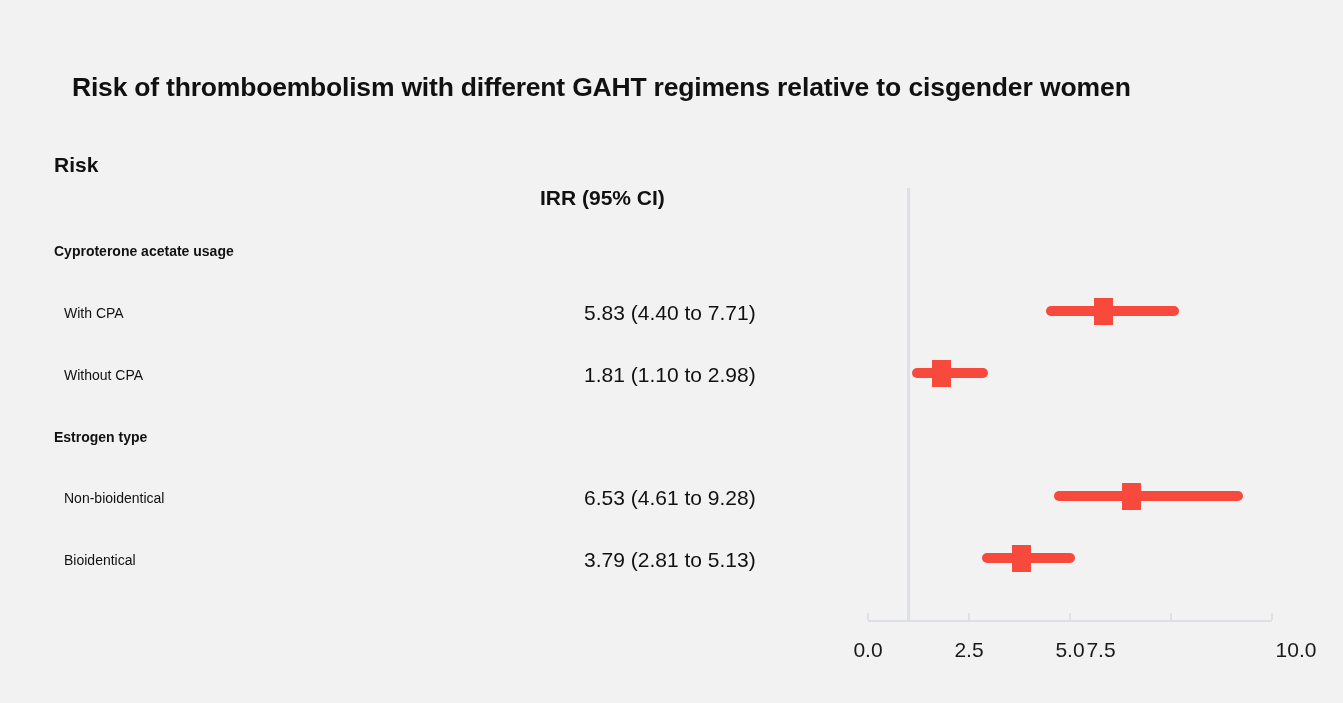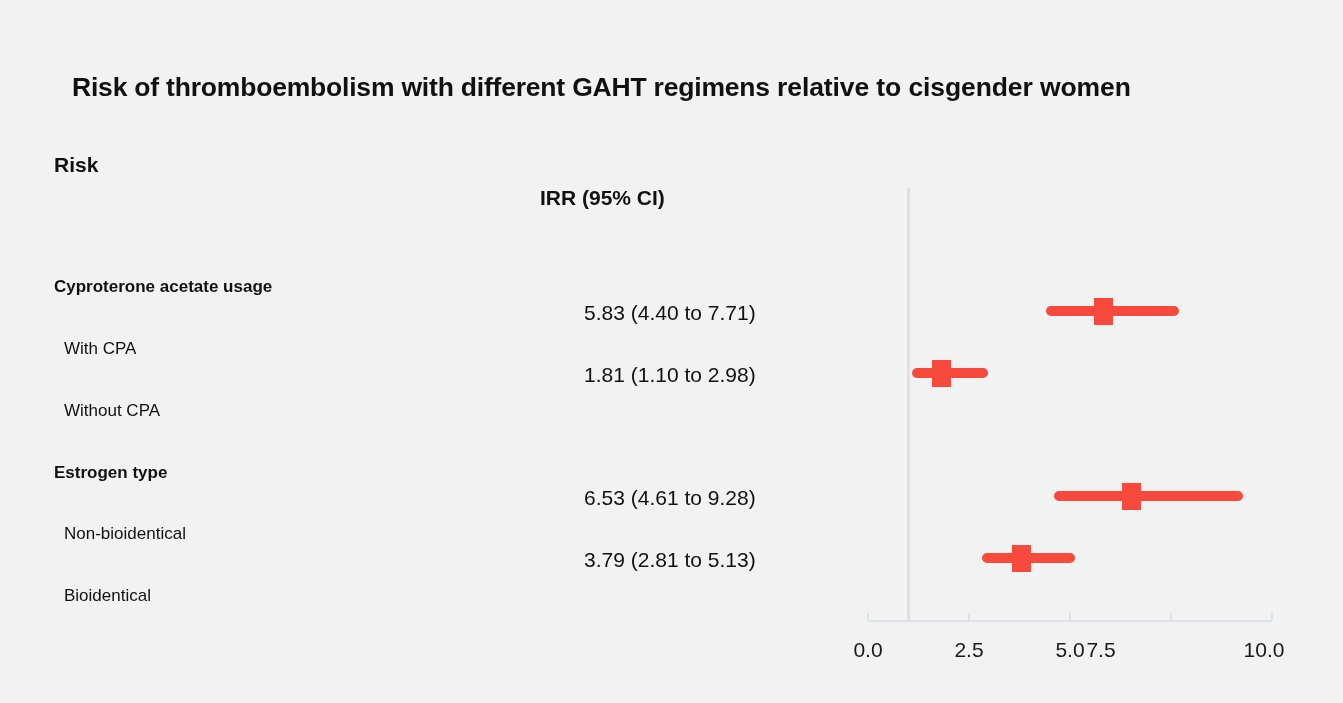--- a/index.html
+++ b/index.html
@@ -53,24 +53,23 @@
     font-size: 21px;
     font-weight: bold;
     line-height: 24px;
     white-space: nowrap;
   }
   #hdr-group { top: 153px; }
   #hdr-irr   { top: 153px; }
 
   .row-label {
     position: absolute;
-    font-size: 17px;
+    font-size: 14px;
     line-height: 26px;
     white-space: nowrap;
-    margin-top: 36px;
   }
   .row-label.section {
     font-weight: bold;
     left: 54px;
   }
   .row-label.item {
     font-weight: normal;
     left: 64px;
   }
   .row-value {
@@ -160,21 +159,21 @@
     <div id="x-ticks">
         <div class="x-tick" style="left: 867px; top: 613px; background: rgb(221, 225, 230);"></div>
         <div class="x-tick-label" style="left: 868px; top: 638px;">0.0</div>
         <div class="x-tick" style="left: 968px; top: 613px; background: rgb(221, 225, 230);"></div>
         <div class="x-tick-label" style="left: 969px; top: 638px;">2.5</div>
         <div class="x-tick" style="left: 1069px; top: 613px; background: rgb(221, 225, 230);"></div>
         <div class="x-tick-label" style="left: 1070px; top: 638px;">5.0</div>
         <div class="x-tick" style="left: 1170px; top: 613px; background: rgb(221, 225, 230);"></div>
         <div class="x-tick-label" style="left: 1101px; top: 638px;">7.5</div>
         <div class="x-tick" style="left: 1271px; top: 613px; background: rgb(221, 225, 230);"></div>
-        <div class="x-tick-label" style="left: 1264px; top: 638px;">10.0</div>
+        <div class="x-tick-label" style="left: 1296px; top: 638px;">10.0</div>
       </div>
     <div id="forest-marks">
         <div class="ci-bar" style="left: 1045.76px; width: 133.724px; top: 306px; background: rgb(247, 74, 60);"></div>
         <div class="point-marker" style="left: 1094.03px; top: 297.5px; background: rgb(247, 74, 60);"></div>
         <div class="ci-bar" style="left: 912.44px; width: 75.952px; top: 368px; background: rgb(247, 74, 60);"></div>
         <div class="point-marker" style="left: 931.624px; top: 359.5px; background: rgb(247, 74, 60);"></div>
         <div class="ci-bar" style="left: 1054.24px; width: 188.668px; top: 491px; background: rgb(247, 74, 60);"></div>
         <div class="point-marker" style="left: 1122.31px; top: 482.5px; background: rgb(247, 74, 60);"></div>
         <div class="ci-bar" style="left: 981.524px; width: 93.728px; top: 553px; background: rgb(247, 74, 60);"></div>
         <div class="point-marker" style="left: 1011.62px; top: 544.5px; background: rgb(247, 74, 60);"></div>

